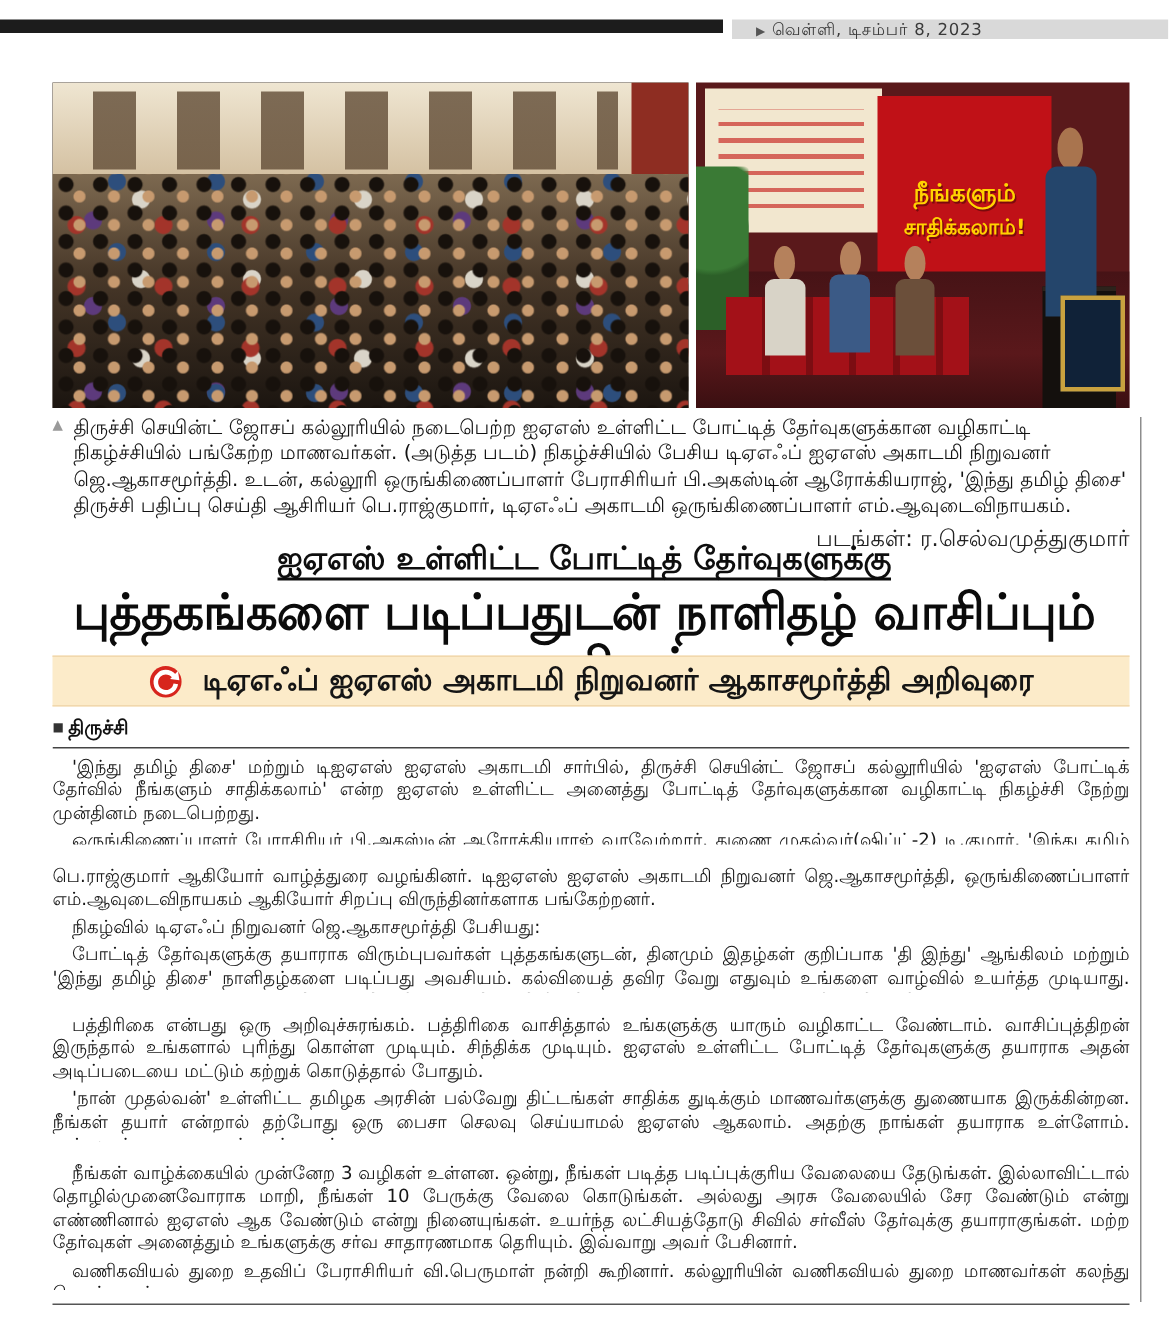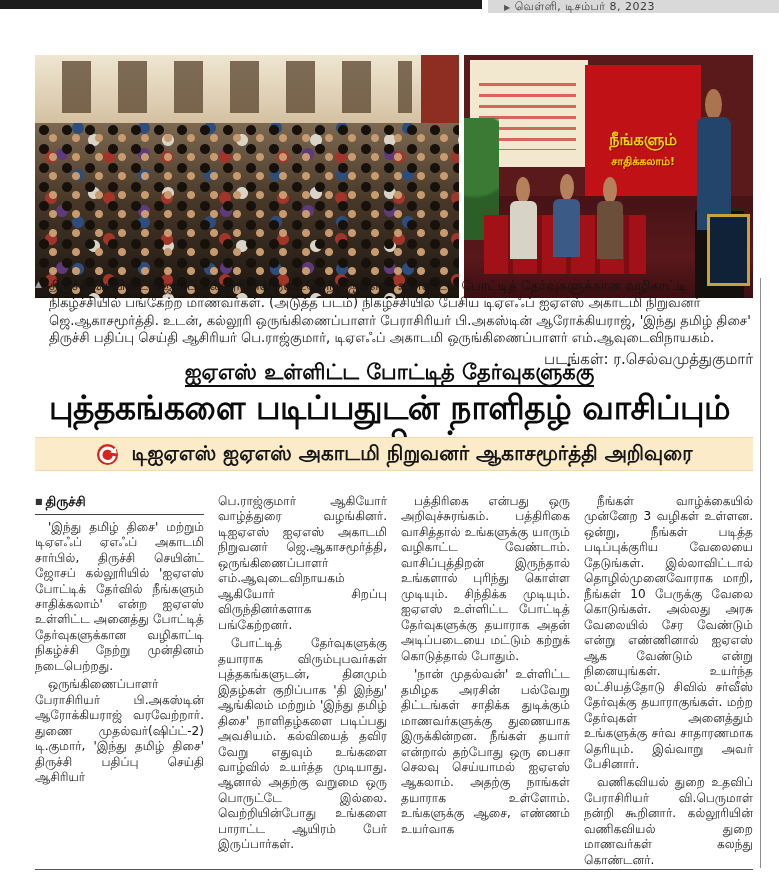--- a/index.html
+++ b/index.html
@@ -1,29 +1,29 @@
 <!DOCTYPE html>
 <html><head>
 <meta charset="utf-8">
 <style>
   html,body{margin:0;padding:0;background:#ffffff;}
   .page{position:relative;width:779px;height:886px;background:#fff;overflow:hidden;
         font-family:"DejaVu Sans",sans-serif;color:#141414;}
 
   
-  .topbar{position:absolute;top:0;left:0;right:0;height:14px;display:flex;justify-content:center;}
+  .topbar{position:absolute;top:13px;left:0;right:0;height:14px;display:flex;justify-content:center;}
   .topbar-black{width:482px;height:9px;background:#1c1c1c;}
   .topbar-gap{width:6px;height:9px;background:#fff;}
   .topbar-date{flex:1;height:13px;background:#d9d9d9;overflow:hidden;
                font-size:11px;color:#3a3a3a;padding-left:16px;white-space:nowrap;}
   .topbar-date .inner{display:inline-block;margin-top:-5px;letter-spacing:.5px;}
   .topbar-date .caret{color:#555;font-size:8px;margin-right:4px;}
 
   
-  .photos{position:absolute;top:55px;left:35px;width:718px;height:243px;display:flex;gap:5px;}
+  .photos{position:absolute;top:55px;left:35px;width:718px;height:217px;display:flex;gap:5px;}
   .photo{position:relative;overflow:hidden;}
   .photo-left{width:424px;background:#241b12;}
   .pl-wall{position:absolute;top:0;left:0;right:0;height:36%;
            background:linear-gradient(#efe6d2,#cdb795);}
   .pl-windows{position:absolute;top:6px;left:0;right:11%;height:52px;
               background:repeating-linear-gradient(90deg,rgba(0,0,0,0) 0 27px,rgba(97,76,54,.8) 27px 56px);}
   .pl-curtain{position:absolute;top:0;right:0;width:9%;height:58%;background:#8e2d22;}
   .pl-crowd{position:absolute;left:0;right:0;bottom:0;height:72%;
       background:
         radial-gradient(circle 5px at 9px 7px,#17110c 4.5px,rgba(0,0,0,0) 5.5px) 0 0/23px 19px,
@@ -33,21 +33,21 @@
         radial-gradient(circle 6px at 10px 8px,#d9d4c8 5.5px,rgba(0,0,0,0) 6.5px) 49px 62px/74px 53px,
         radial-gradient(circle 6px at 10px 8px,#5d3a7c 5.5px,rgba(0,0,0,0) 6.5px) 17px 80px/82px 57px,
         linear-gradient(#7d6950,#473728 45%,#1b1510);}
   .photo-right{flex:1;background:#5a191b;}
   .pr-cream{position:absolute;left:2%;top:2%;width:41%;height:44%;background:#f2e7cf;}
   .pr-redlines{position:absolute;left:8%;top:14%;right:10%;height:70%;
                background:repeating-linear-gradient(rgba(198,32,28,0) 0 8px,rgba(198,32,28,.65) 8px 11px);}
   .pr-redbanner{position:absolute;left:42%;top:4%;width:40%;height:70%;background:#c01117;
                 display:flex;flex-direction:column;align-items:center;justify-content:center;gap:4px;}
   .pr-redbanner .bt{color:#ffd300;font-weight:800;font-size:16px;text-shadow:1px 1px 0 #7a0a0c;white-space:nowrap;}
-  .pr-redbanner .bt2{font-size:11px;}
+  .pr-redbanner .bt2{font-size:14px;}
   .pr-floor{position:absolute;left:0;right:0;bottom:0;height:42%;
             background:linear-gradient(#461316,#5a181b 60%,#3a0f11);}
   .pr-plant{position:absolute;left:-2%;top:26%;width:14%;height:50%;background:
       radial-gradient(circle at 40% 30%,#3a7a35 0 45%,rgba(0,0,0,0) 50%),
       radial-gradient(circle at 60% 70%,#2c5f28 0 50%,rgba(0,0,0,0) 55%),
       radial-gradient(circle at 30% 80%,#346c2f 0 40%,rgba(0,0,0,0) 45%);}
   .pr-chairrow{position:absolute;left:7%;top:66%;width:56%;height:24%;
                background:repeating-linear-gradient(90deg,#a31118 0 24px,#7c0d12 24px 29px);}
   .person{position:absolute;width:11%;height:34%;}
   .person .head{position:absolute;left:28%;top:0;width:44%;height:32%;border-radius:50%;background:#b5815c;}
@@ -73,22 +73,22 @@
                border-bottom:2.5px solid #0e0e0e;padding-bottom:1px;}
   .headline{position:absolute;top:390px;left:12px;right:12px;margin:0;text-align:center;
             font-size:33px;font-weight:800;letter-spacing:-.5px;color:#0b0b0b;line-height:1.1;}
   .strap{position:absolute;top:437px;left:35px;width:718px;height:34px;background:#fcebc9;
          border-top:1px solid #f1d8ad;border-bottom:1px solid #f1d8ad;
          display:flex;align-items:center;justify-content:center;gap:13px;box-sizing:border-box;}
   .strap .txt{font-size:20px;font-weight:700;color:#151515;}
   .strap svg{flex:0 0 auto;}
 
   
-  .article{position:absolute;top:494px;left:35px;width:718px;height:382px;
-           display:flex;gap:14px;overflow:hidden;}
+  .article{position:absolute;top:478px;left:35px;width:718px;height:382px;
+           display:flex;gap:14px;overflow:hidden;flex-direction:column;}
   .col{flex:1;font-size:12.1px;line-height:1.28;text-align:justify;color:#161616;overflow:hidden;}
   .col p{margin:0 0 3px;text-indent:13px;}
   .col p.first{text-indent:0;}
   .dateline{font-weight:700;font-size:13px;color:#111;border-bottom:1.5px solid #444;
             padding-bottom:3px;margin-bottom:5px;}
   .dateline .sq{font-size:8px;vertical-align:2px;margin-right:3px;color:#333;}
 
   .bottom-rule{position:absolute;left:35px;width:718px;top:869px;border-top:1.5px solid #555;}
   .right-rule{position:absolute;right:18px;top:278px;height:590px;border-right:1px solid #8d8d8d;}
 </style>
@@ -156,33 +156,34 @@
   <div class="kicker">
     <span>ஐஏஎஸ் உள்ளிட்ட போட்டித் தேர்வுகளுக்கு</span>
   </div>
   <h1 class="headline">புத்தகங்களை படிப்பதுடன் நாளிதழ் வாசிப்பும் அவசியம்</h1>
   <div class="strap">
     <svg width="23" height="23" viewBox="0 0 24 24">
       <circle cx="12" cy="12" r="11" fill="#d7251d"></circle>
       <path d="M18.5 9.5 A7 7 0 1 0 19 13.5" fill="none" stroke="#ffffff" stroke-width="3.2"></path>
       <path d="M20.5 4.5 L21.5 11 L15 10 Z" fill="#ffffff"></path>
     </svg>
-    <span class="txt">டிஐஏஎஸ் ஐஏஎஸ் அகாடமி நிறுவனர் ஆகாசமூர்த்தி அறிவுரை</span>
+    <span class="txt">டிஏஎஃப் ஐஏஎஸ் அகாடமி நிறுவனர் ஆகாசமூர்த்தி அறிவுரை</span>
   </div>
 
   <div class="article">
     <div class="col">
       <div class="dateline">
         <span class="sq">■</span><span>திருச்சி</span>
       </div>
-      <p>'இந்து தமிழ் திசை' மற்றும் டிஏஎஃப் ஏஎஃப் அகாடமி சார்பில், திருச்சி செயின்ட் ஜோசப் கல்லூரியில் 'ஐஏஎஸ் போட்டிக் தேர்வில் நீங்களும் சாதிக்கலாம்' என்ற ஐஏஎஸ் உள்ளிட்ட அனைத்து போட்டித் தேர்வுகளுக்கான வழிகாட்டி நிகழ்ச்சி நேற்று முன்தினம் நடைபெற்றது.</p>
+      <p>'இந்து தமிழ் திசை' மற்றும் டிஐஏஎஸ் ஐஏஎஸ் அகாடமி சார்பில், திருச்சி செயின்ட் ஜோசப் கல்லூரியில் 'ஐஏஎஸ் போட்டிக் தேர்வில் நீங்களும் சாதிக்கலாம்' என்ற ஐஏஎஸ் உள்ளிட்ட அனைத்து போட்டித் தேர்வுகளுக்கான வழிகாட்டி நிகழ்ச்சி நேற்று முன்தினம் நடைபெற்றது.</p>
       <p>ஒருங்கிணைப்பாளர் பேராசிரியர் பி.அகஸ்டின் ஆரோக்கியராஜ் வரவேற்றார். துணை முதல்வர்(ஷிப்ட்-2) டி.குமார், 'இந்து தமிழ் திசை' திருச்சி பதிப்பு செய்தி ஆசிரியர்</p>
     </div>
     <div class="col">
       <p class="first">பெ.ராஜ்குமார் ஆகியோர் வாழ்த்துரை வழங்கினர். டிஐஏஎஸ் ஐஏஎஸ் அகாடமி நிறுவனர் ஜெ.ஆகாசமூர்த்தி, ஒருங்கிணைப்பாளர் எம்.ஆவுடைவிநாயகம் ஆகியோர் சிறப்பு விருந்தினர்களாக பங்கேற்றனர்.</p>
+      <p>நிகழ்வில் டிஏஎஃப் நிறுவனர் ஜெ.ஆகாசமூர்த்தி பேசியது:</p>
       <p>போட்டித் தேர்வுகளுக்கு தயாராக விரும்புபவர்கள் புத்தகங்களுடன், தினமும் இதழ்கள் குறிப்பாக 'தி இந்து' ஆங்கிலம் மற்றும் 'இந்து தமிழ் திசை' நாளிதழ்களை படிப்பது அவசியம். கல்வியைத் தவிர வேறு எதுவும் உங்களை வாழ்வில் உயர்த்த முடியாது. ஆனால் அதற்கு வறுமை ஒரு பொருட்டே இல்லை. வெற்றியின்போது உங்களை பாராட்ட ஆயிரம் பேர் இருப்பார்கள்.</p>
     </div>
     <div class="col">
       <p>பத்திரிகை என்பது ஒரு அறிவுச்சுரங்கம். பத்திரிகை வாசித்தால் உங்களுக்கு யாரும் வழிகாட்ட வேண்டாம். வாசிப்புத்திறன் இருந்தால் உங்களால் புரிந்து கொள்ள முடியும். சிந்திக்க முடியும். ஐஏஎஸ் உள்ளிட்ட போட்டித் தேர்வுகளுக்கு தயாராக அதன் அடிப்படையை மட்டும் கற்றுக் கொடுத்தால் போதும்.</p>
       <p>'நான் முதல்வன்' உள்ளிட்ட தமிழக அரசின் பல்வேறு திட்டங்கள் சாதிக்க துடிக்கும் மாணவர்களுக்கு துணையாக இருக்கின்றன. நீங்கள் தயார் என்றால் தற்போது ஒரு பைசா செலவு செய்யாமல் ஐஏஎஸ் ஆகலாம். அதற்கு நாங்கள் தயாராக உள்ளோம். உங்களுக்கு ஆசை, எண்ணம் உயர்வாக</p>
     </div>
     <div class="col">
       <p>நீங்கள் வாழ்க்கையில் முன்னேற 3 வழிகள் உள்ளன. ஒன்று, நீங்கள் படித்த படிப்புக்குரிய வேலையை தேடுங்கள். இல்லாவிட்டால் தொழில்முனைவோராக மாறி, நீங்கள் 10 பேருக்கு வேலை கொடுங்கள். அல்லது அரசு வேலையில் சேர வேண்டும் என்று எண்ணினால் ஐஏஎஸ் ஆக வேண்டும் என்று நினையுங்கள். உயர்ந்த லட்சியத்தோடு சிவில் சர்வீஸ் தேர்வுக்கு தயாராகுங்கள். மற்ற தேர்வுகள் அனைத்தும் உங்களுக்கு சர்வ சாதாரணமாக தெரியும். இவ்வாறு அவர் பேசினார்.</p>
       <p>வணிகவியல் துறை உதவிப் பேராசிரியர் வி.பெருமாள் நன்றி கூறினார். கல்லூரியின் வணிகவியல் துறை மாணவர்கள் கலந்து கொண்டனர்.</p>
     </div>

